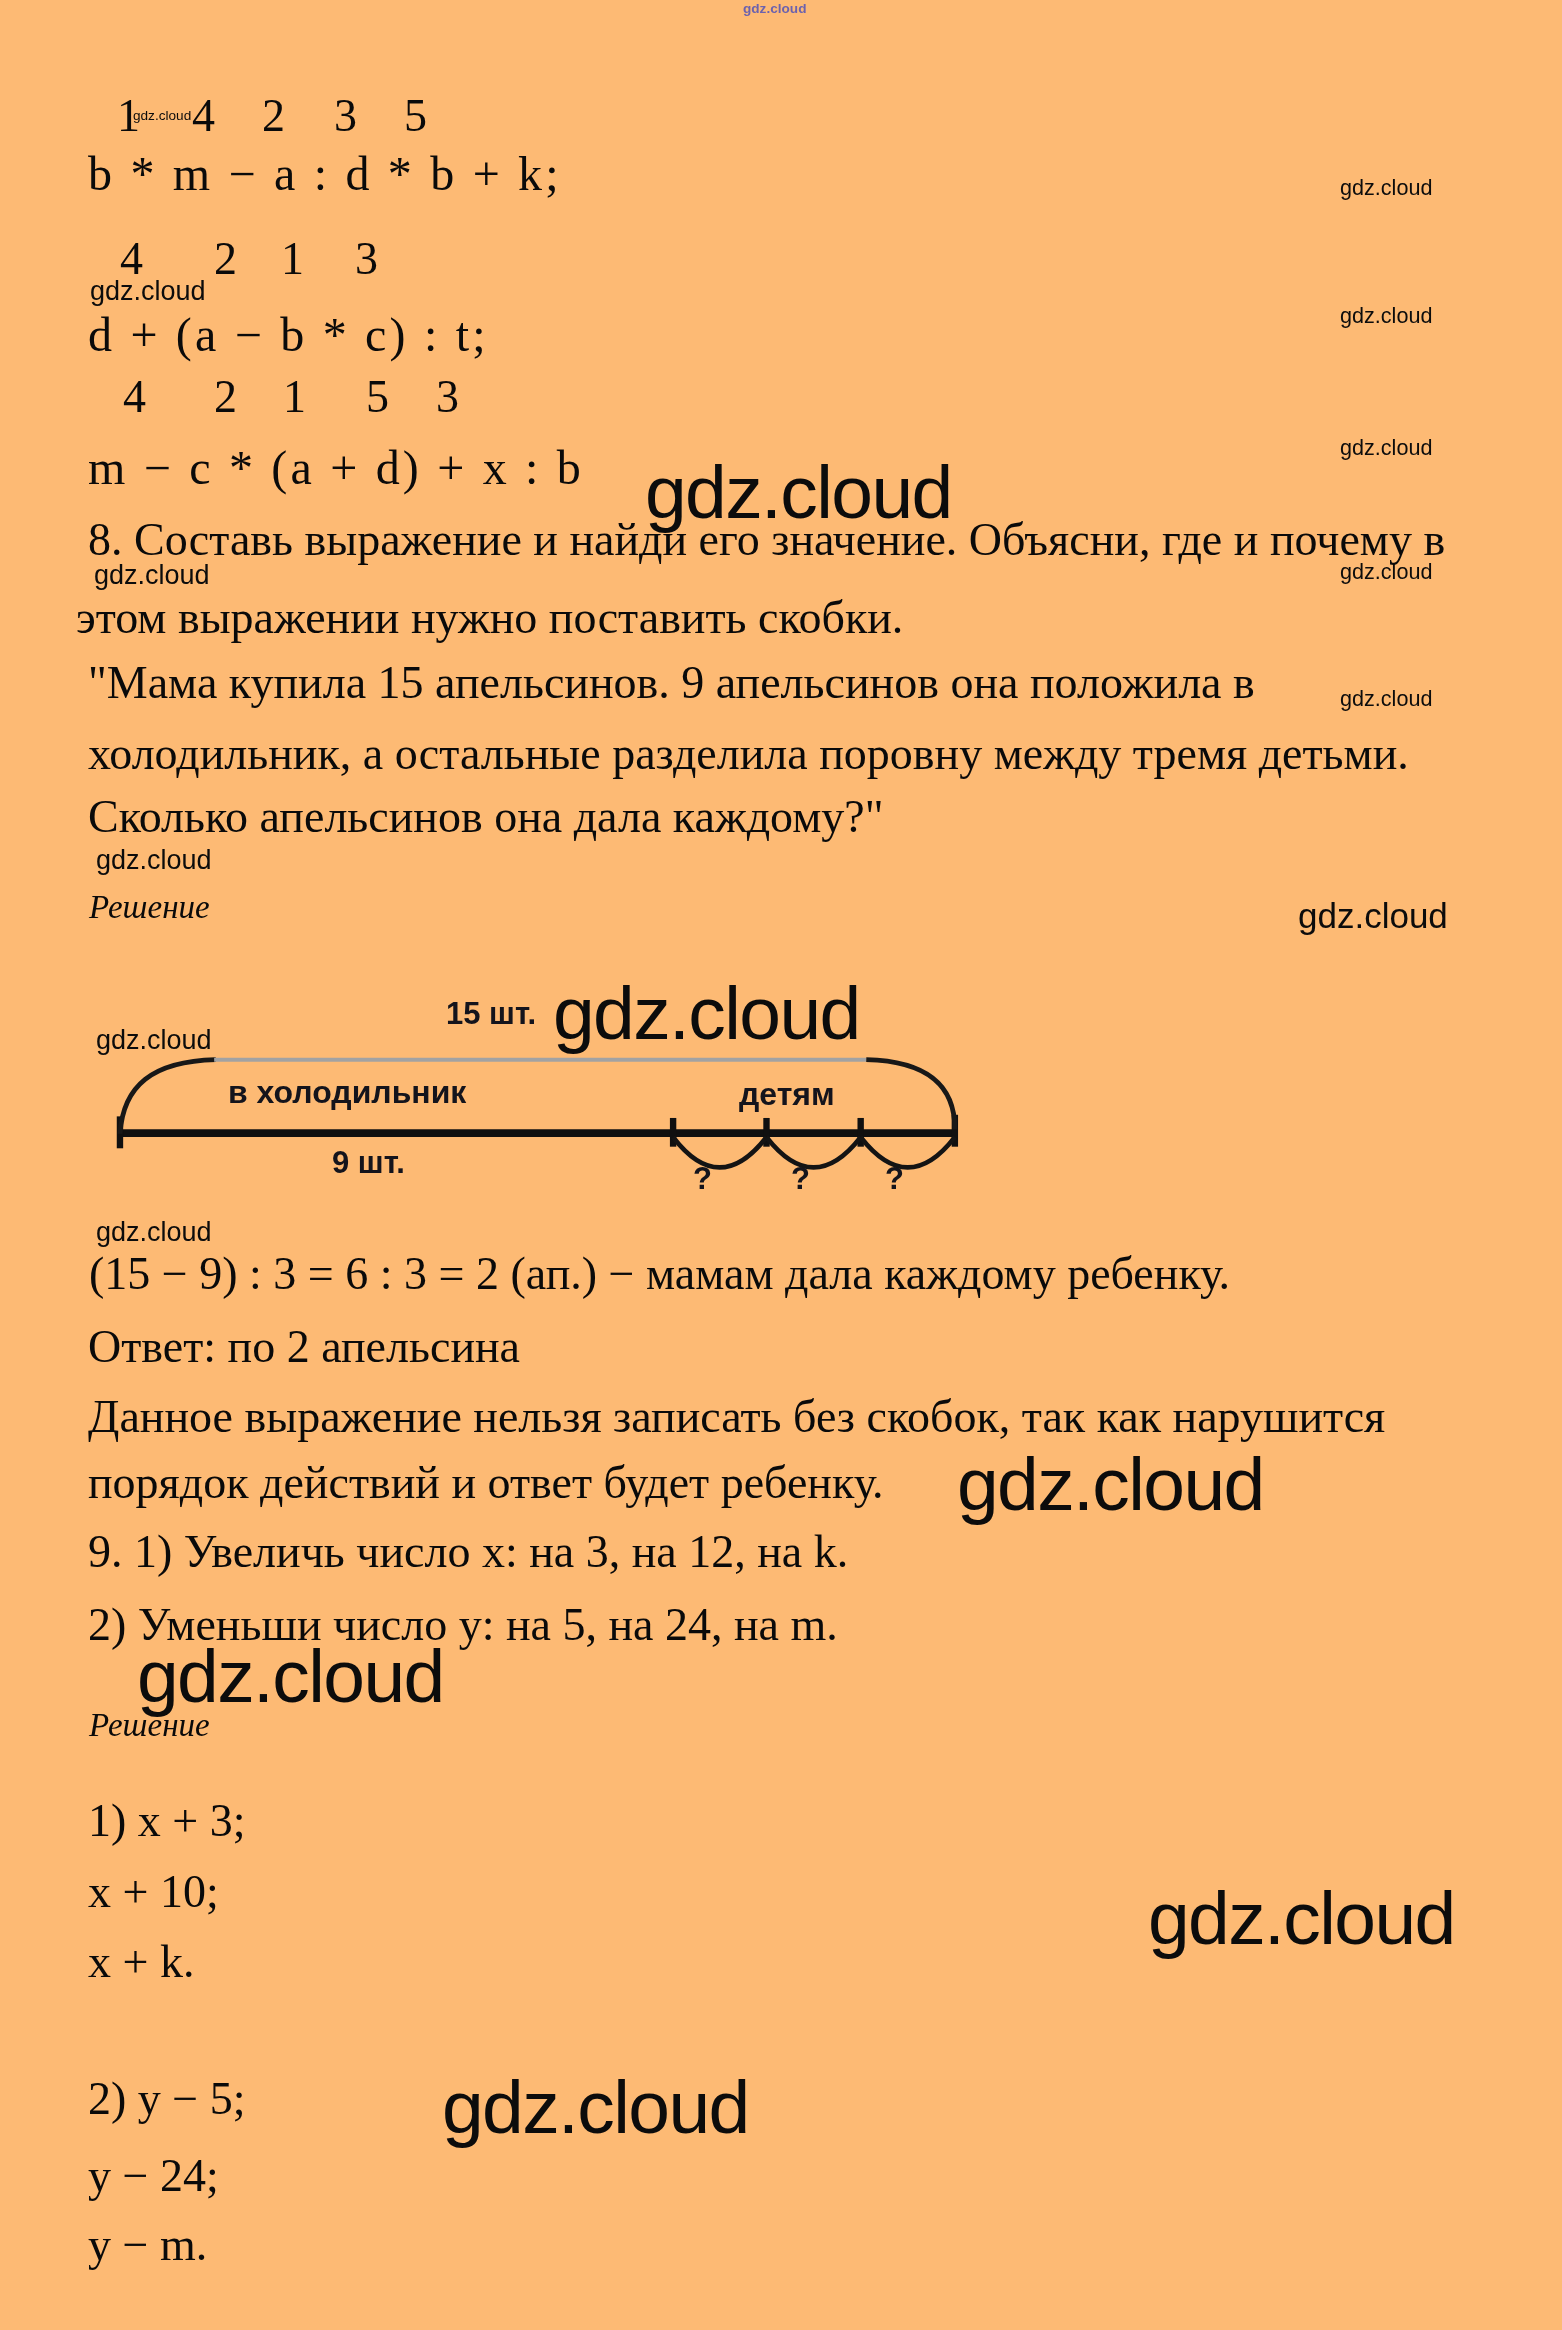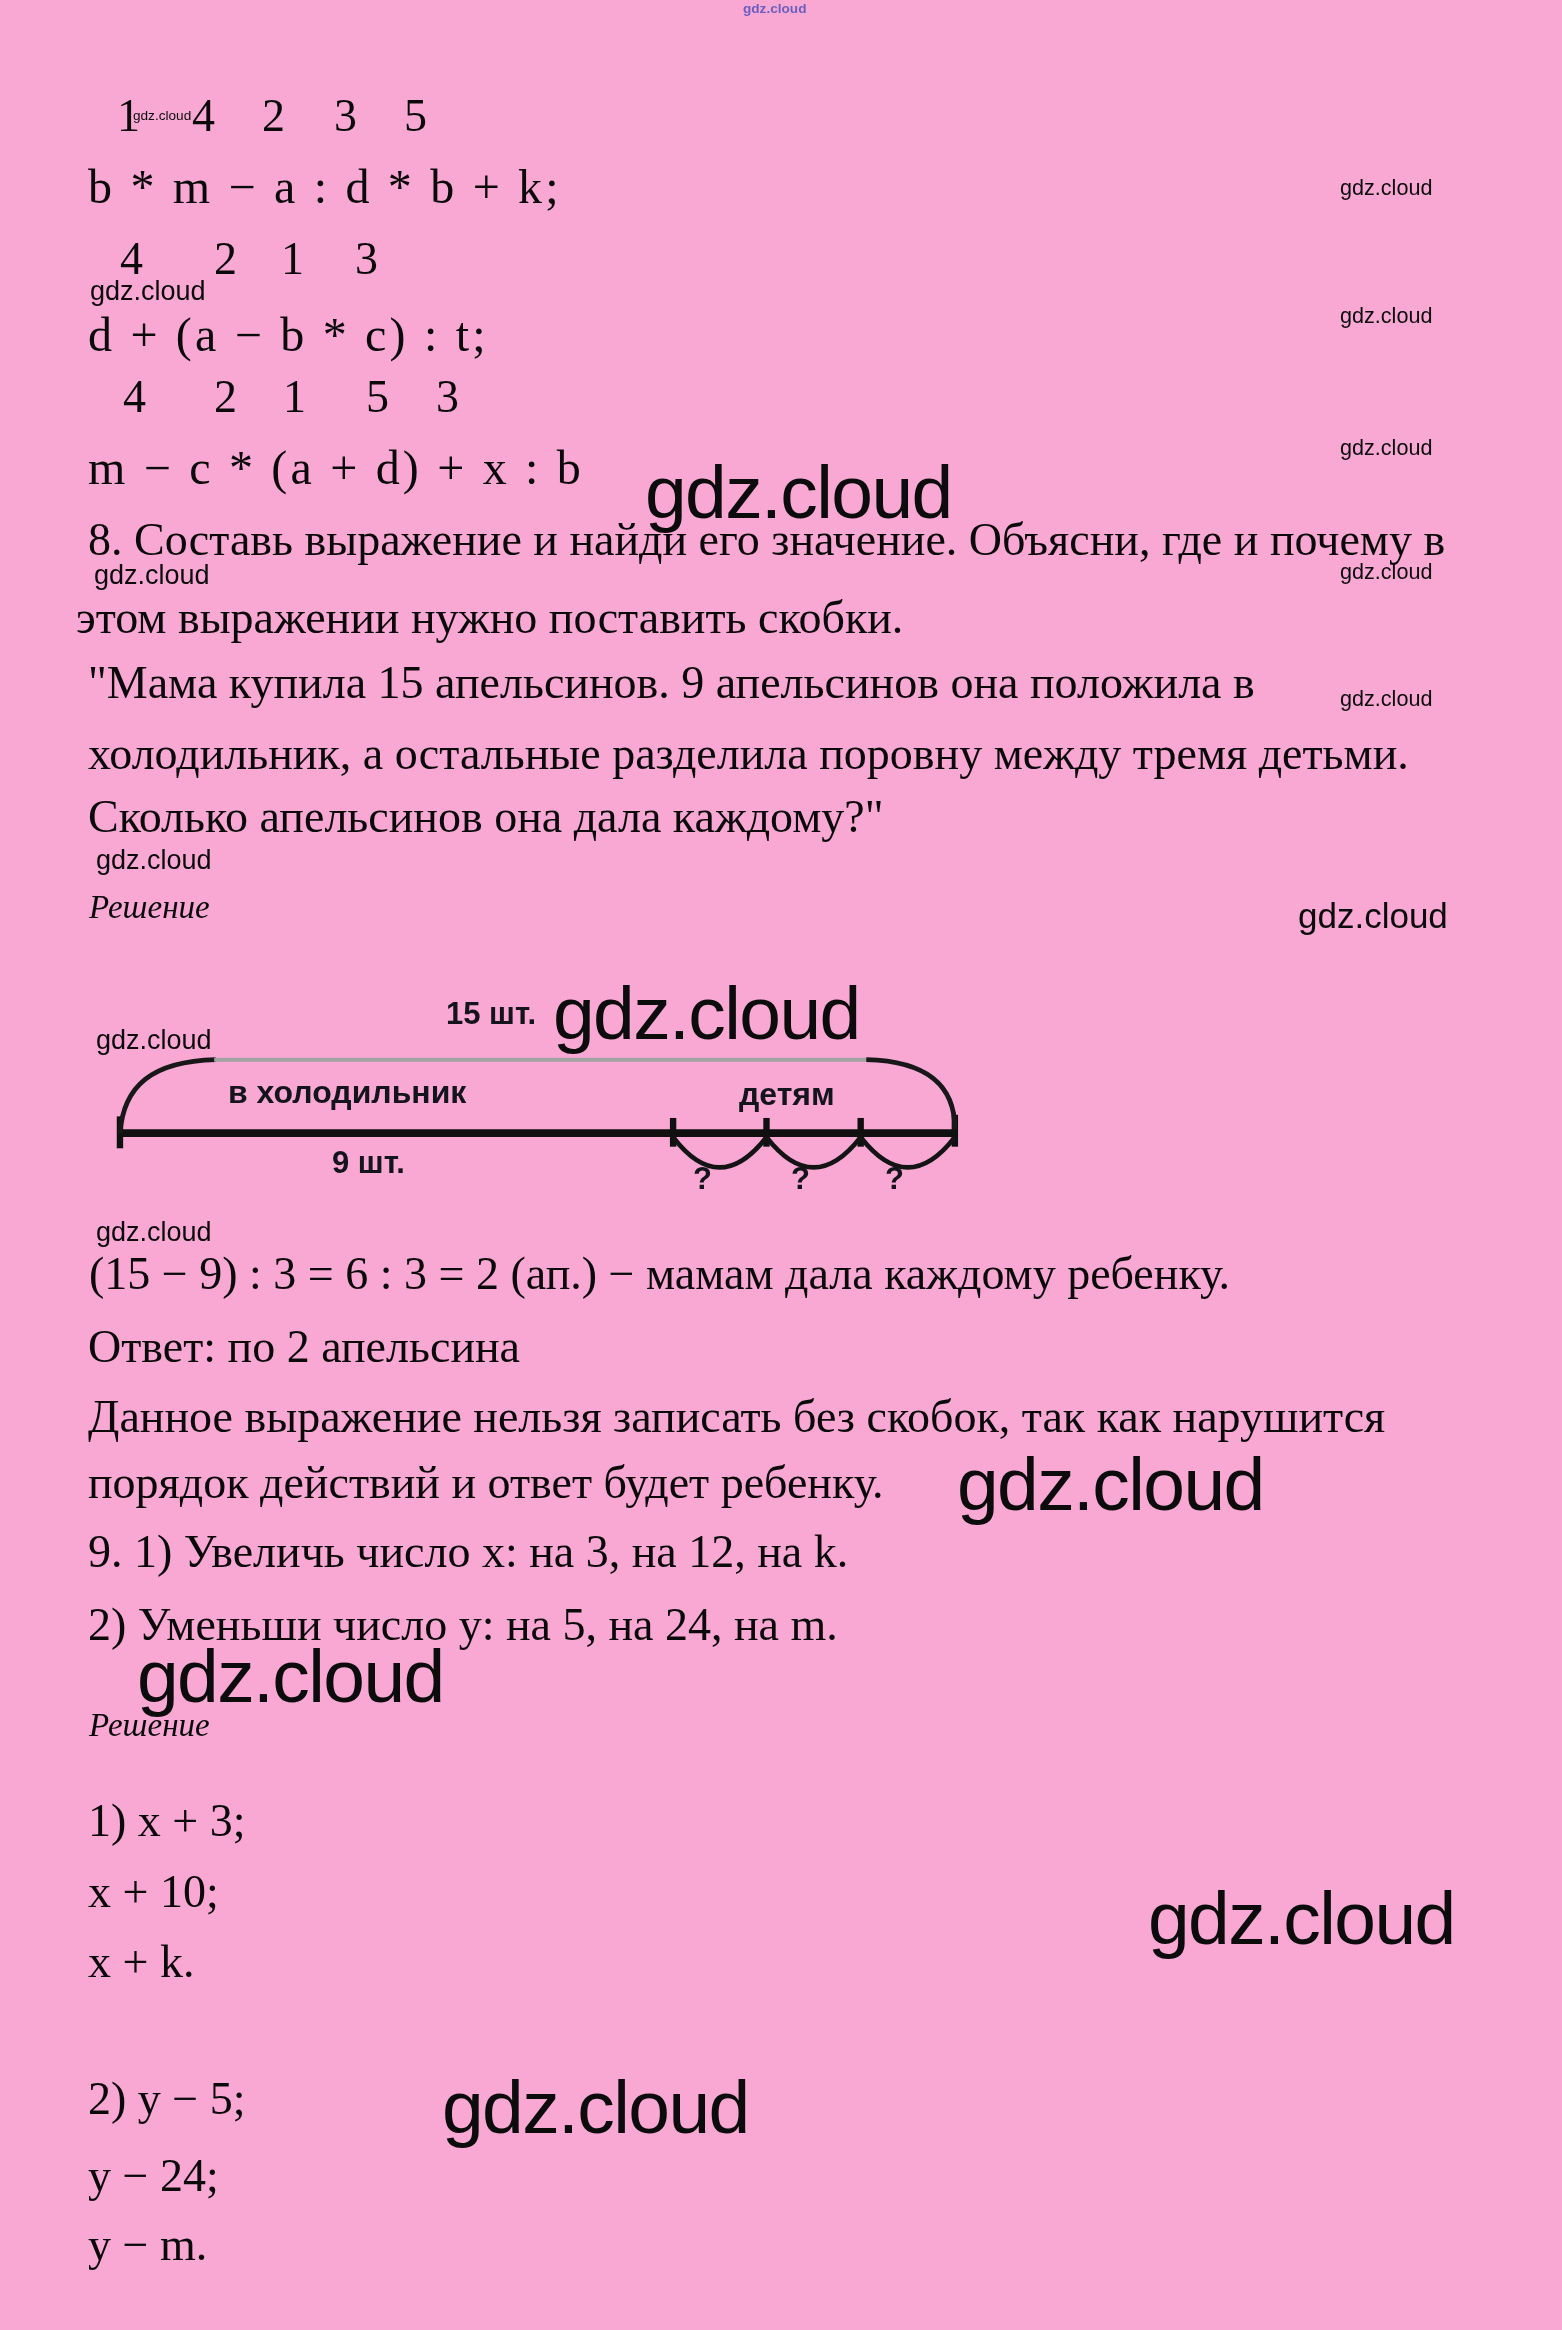--- a/index.html
+++ b/index.html
@@ -1,19 +1,19 @@
 <!DOCTYPE html>
 <html style="font-size:12.8px"><head>
 <meta charset="utf-8">
 <style>
   html,body{margin:0;padding:0;background:#e8e8e8;}
   .page{
     position:relative;
     width:1563px;height:2330px;
-    background:#f9a8d4;
+    background:#fdba74;
     overflow:hidden;
     font-family:"Liberation Serif", serif;
     color:#0a0a0a;
   }
   .abs{position:absolute;white-space:nowrap;line-height:1;}
   
   .t{font-size:46px;}
   .expr{font-size:48px;letter-spacing:3.2px;}
   .digit{font-size:46px;}
   .sol{font-size:33px;font-style:italic;}
@@ -58,21 +58,21 @@
   <div class="abs wm wm-big" style="left:137px;top:1639px">gdz.cloud</div>
   <div class="abs wm wm-big" style="left:1148px;top:1881px">gdz.cloud</div>
   <div class="abs wm wm-big" style="left:442px;top:2070px">gdz.cloud</div>
 
   <div>
     <span class="abs digit" style="left:117px;top:93px">1</span>
     <span class="abs digit" style="left:192px;top:93px">4</span>
     <span class="abs digit" style="left:262px;top:93px">2</span>
     <span class="abs digit" style="left:334px;top:93px">3</span>
     <span class="abs digit" style="left:404px;top:93px">5</span>
-    <div class="abs expr" style="left:88px;top:163px">b * m − a : d * b + k;</div>
+    <div class="abs expr" style="left:88px;top:150px">b * m − a : d * b + k;</div>
 
     <span class="abs digit" style="left:120px;top:236px">4</span>
     <span class="abs digit" style="left:214px;top:236px">2</span>
     <span class="abs digit" style="left:281px;top:236px">1</span>
     <span class="abs digit" style="left:355px;top:236px">3</span>
     <div class="abs expr" style="left:88px;top:311px">d + (a − b * c) : t;</div>
 
     <span class="abs digit" style="left:123px;top:374px">4</span>
     <span class="abs digit" style="left:214px;top:374px">2</span>
     <span class="abs digit" style="left:283px;top:374px">1</span>

